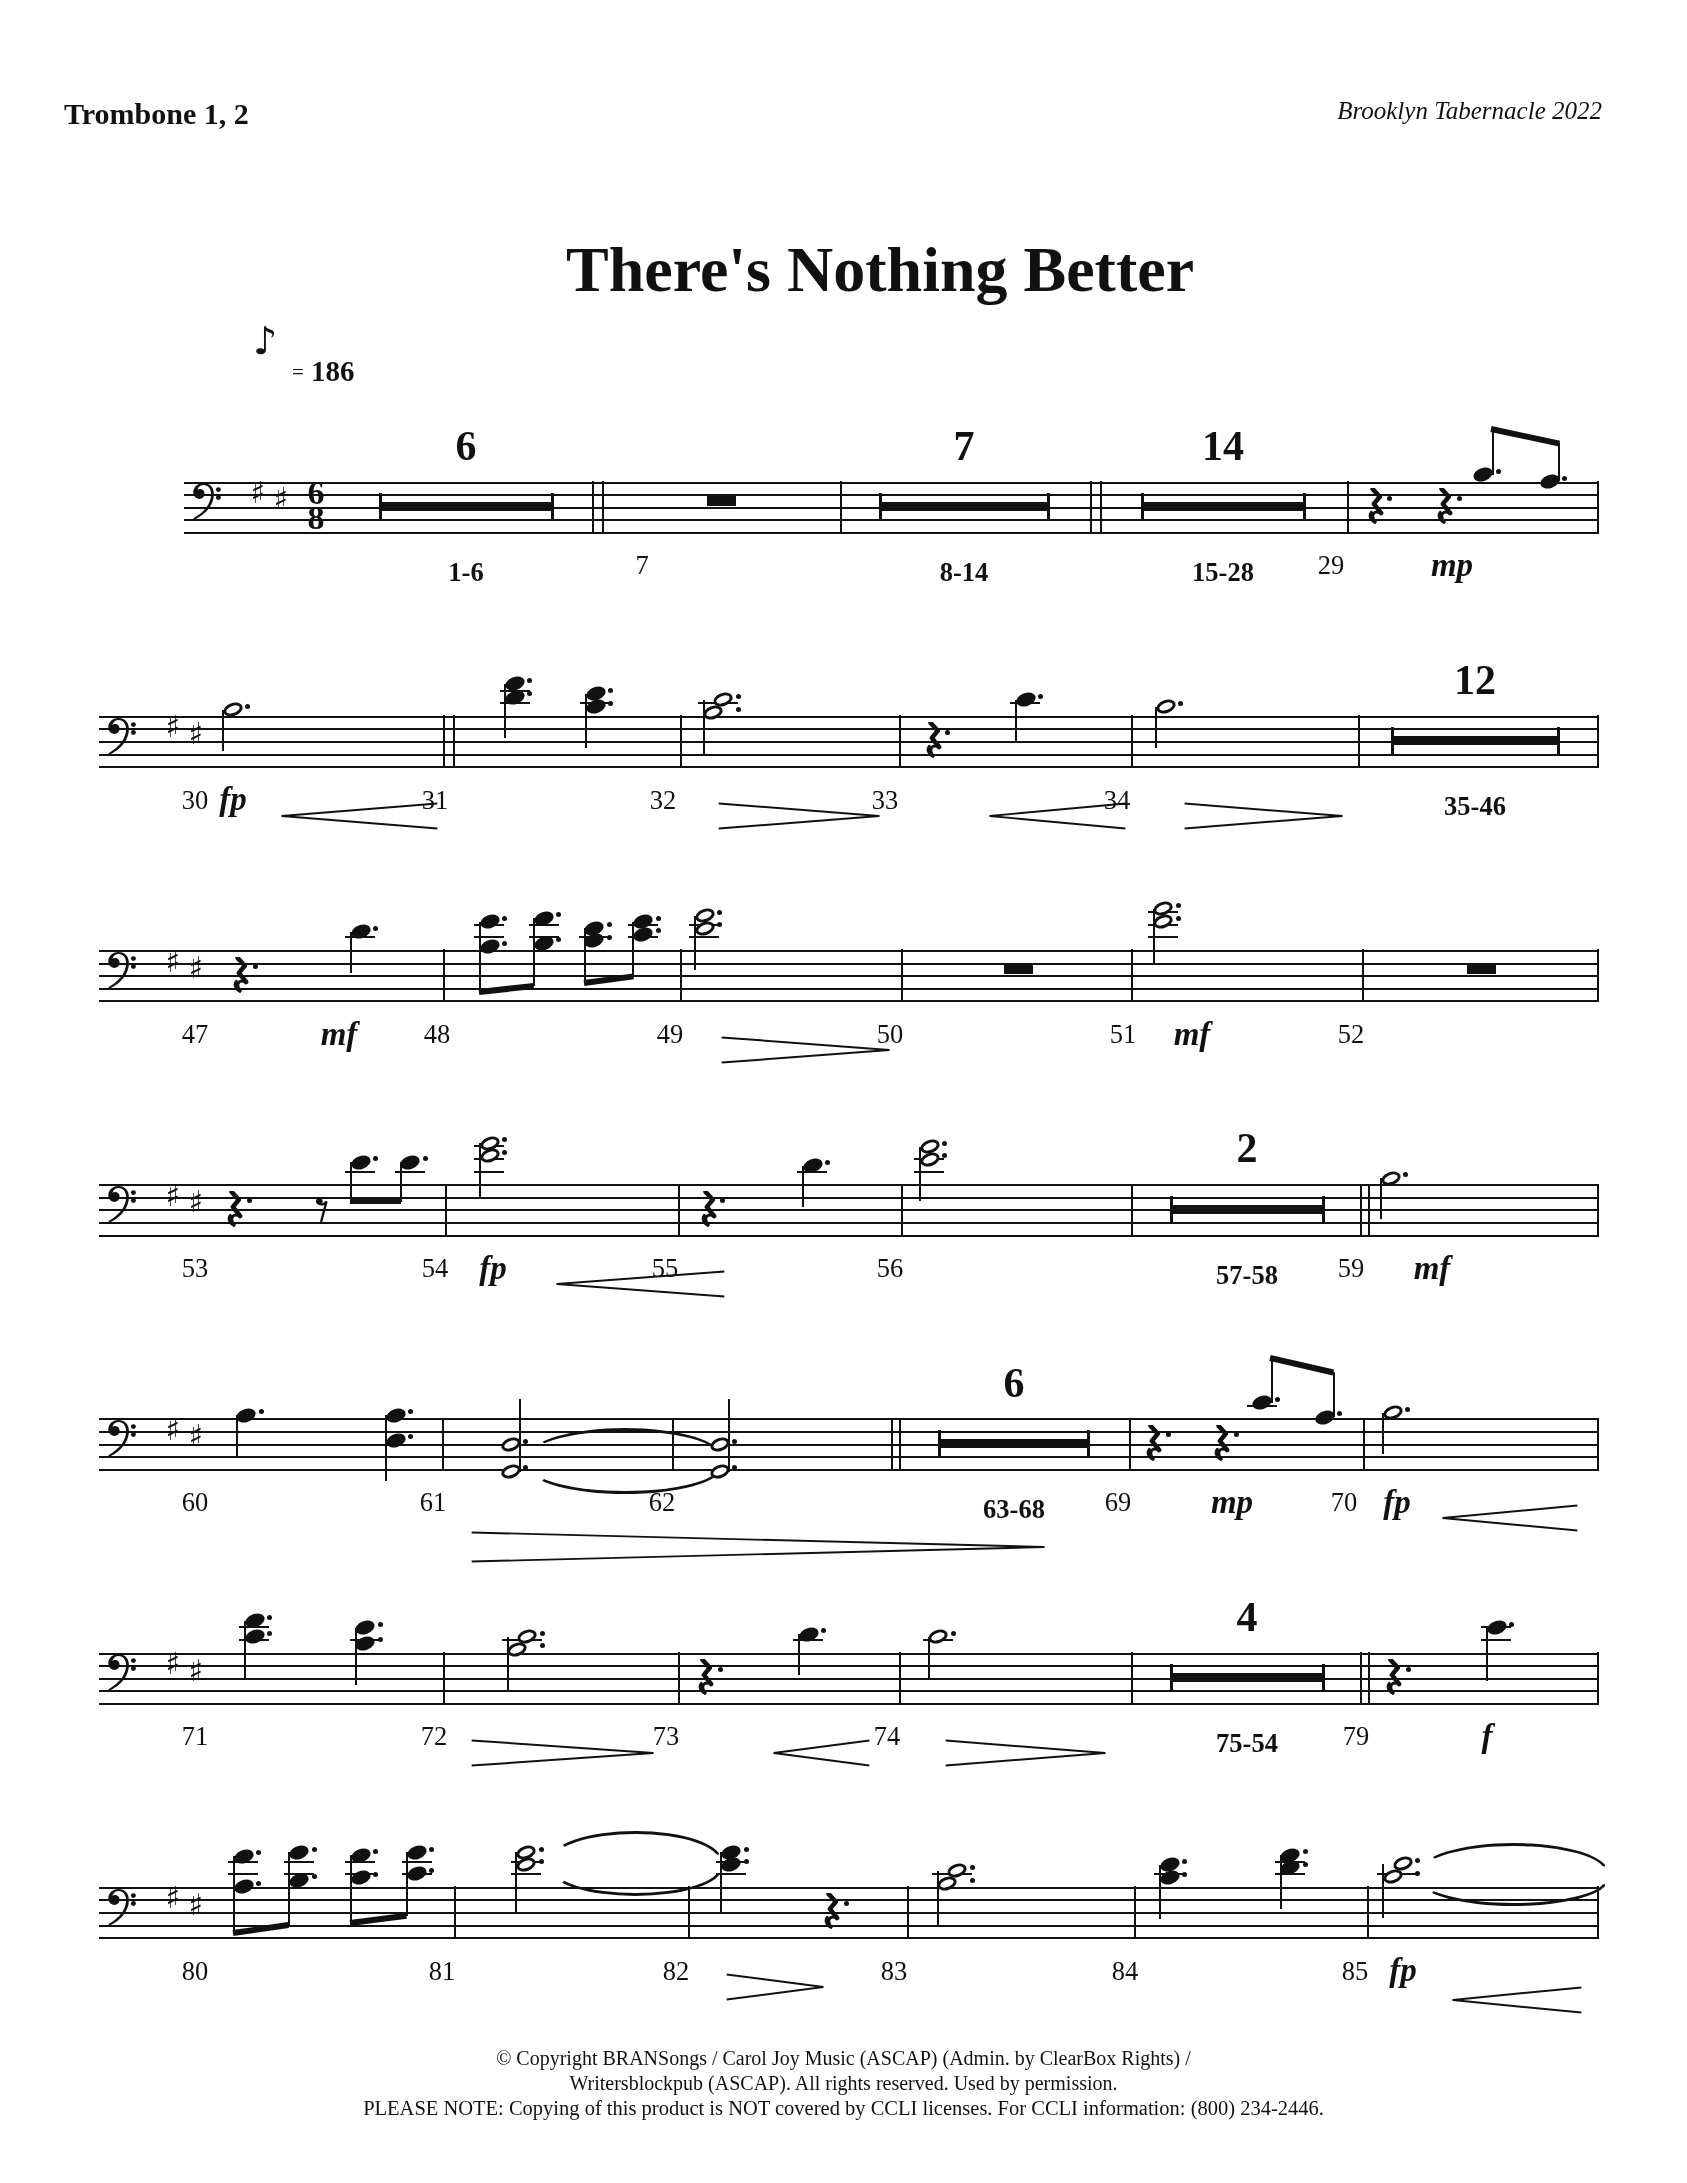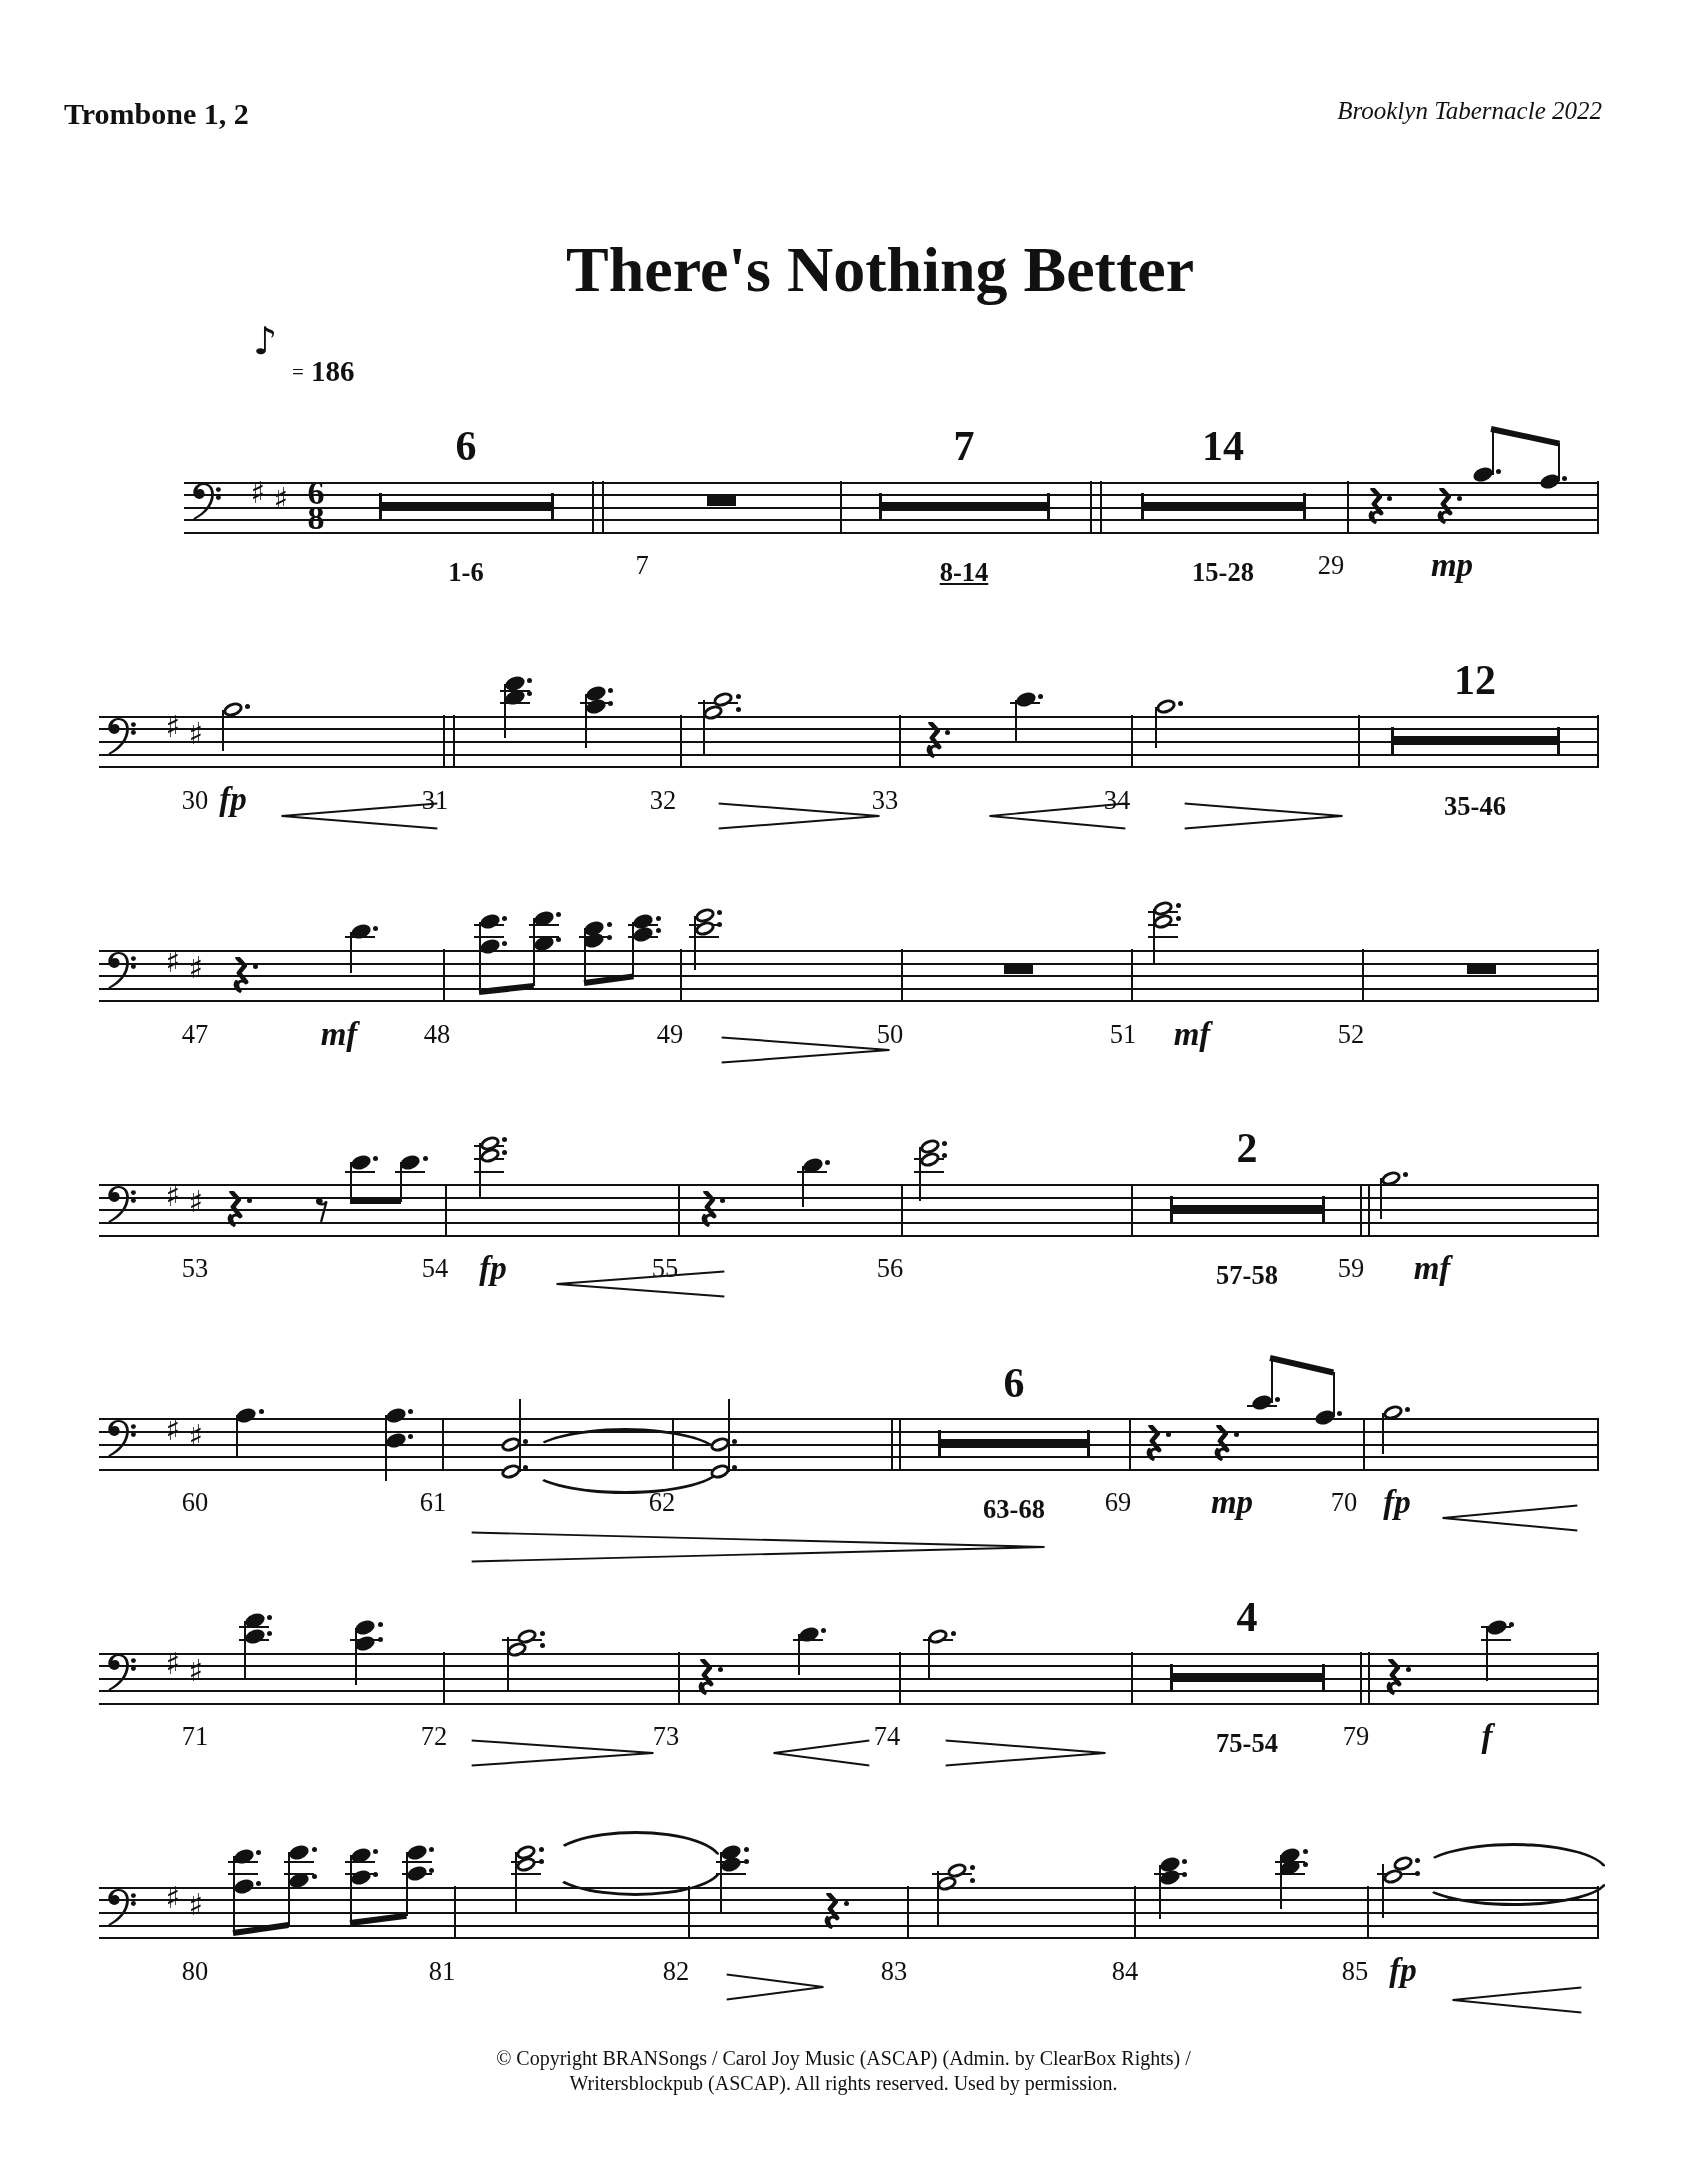--- a/index.html
+++ b/index.html
@@ -87,21 +87,21 @@
       <div class="abs range" style="left: 466px; top: 557px;">1-6</div>
       <div class="abs barline" style="left: 592px; top: 481px; height: 52px;"></div>
       <div class="abs barline" style="left: 602px; top: 481px; height: 52px;"></div>
       <div class="abs mnum" style="left: 642px; top: 550px;">7</div>
       <div class="abs wrest" style="left: 707px; top: 496px;"></div>
       <div class="abs barline" style="left: 840px; top: 481px; height: 52px;"></div>
       <div class="abs mrbar" style="left: 880px; top: 502px; width: 169px;"></div>
       <div class="abs mrcap" style="left: 879px; top: 493px;"></div>
       <div class="abs mrcap" style="left: 1047px; top: 493px;"></div>
       <div class="abs count" style="left: 964px; top: 425px;">7</div>
-      <div class="abs range" style="left: 964px; top: 557px; text-decoration: underline;">8-14</div>
+      <div class="abs range" style="left: 964px; top: 557px;">8-14</div>
       <div class="abs barline" style="left: 1090px; top: 481px; height: 52px;"></div>
       <div class="abs barline" style="left: 1100px; top: 481px; height: 52px;"></div>
       <div class="abs mrbar" style="left: 1142px; top: 502px; width: 163px;"></div>
       <div class="abs mrcap" style="left: 1141px; top: 493px;"></div>
       <div class="abs mrcap" style="left: 1303px; top: 493px;"></div>
       <div class="abs count" style="left: 1223px; top: 425px;">14</div>
       <div class="abs range" style="left: 1223px; top: 557px;">15-28</div>
       <div class="abs barline" style="left: 1347px; top: 481px; height: 52px;"></div>
       <div class="abs mnum" style="left: 1331px; top: 550px;">29</div>
       <div class="abs dyn" style="left: 1452px; top: 549px;">mp</div>
@@ -640,15 +640,16 @@
           <line x1="1" y1="21" x2="196" y2="2"></line>
           <line x1="1" y1="21" x2="196" y2="40"></line>
         </svg></div>
       <div class="abs tie-u" style="left: 1419px; top: 1843px; width: 189px; height: 29px;"></div>
       <div class="abs tie-d" style="left: 1419px; top: 1879px; width: 189px; height: 26.5px;"></div>
       <div class="abs barline" style="left: 1597px; top: 1886px; height: 52px;"></div>
     </div>
 
   <div class="footer-line abs" style="top:2047px;font-size:20px;">© Copyright BRANSongs / Carol Joy Music (ASCAP) (Admin. by ClearBox Rights) /</div>
   <div class="footer-line abs" style="top:2072px;font-size:20px;">Writersblockpub (ASCAP). All rights reserved. Used by permission.</div>
+  <div class="footer-line abs" style="top:2097px;font-size:20.5px;">PLEASE NOTE: Copying of this product is NOT covered by CCLI licenses. For CCLI information: (800) 234-2446.</div>
 
 </div>
 
 
 </body></html>

